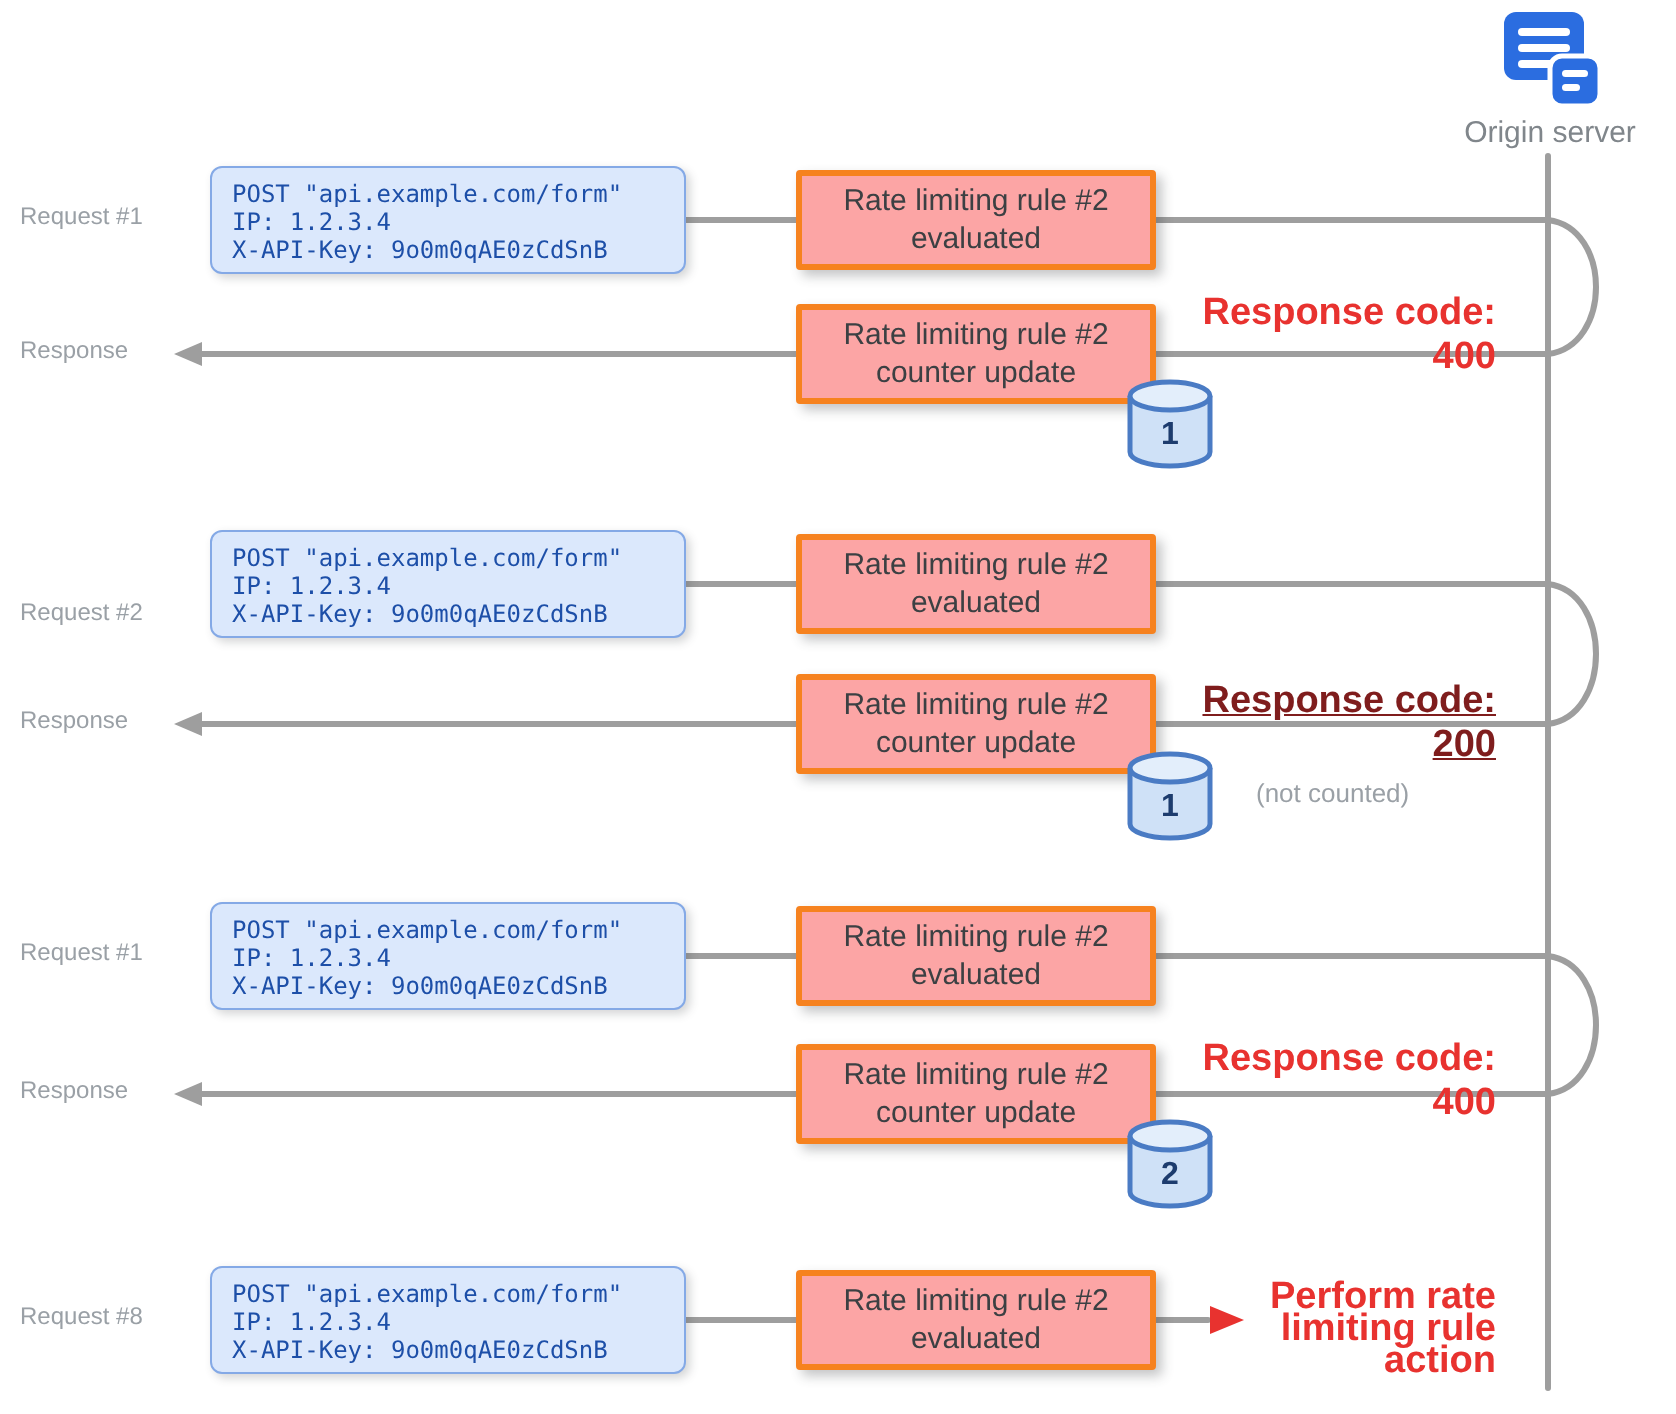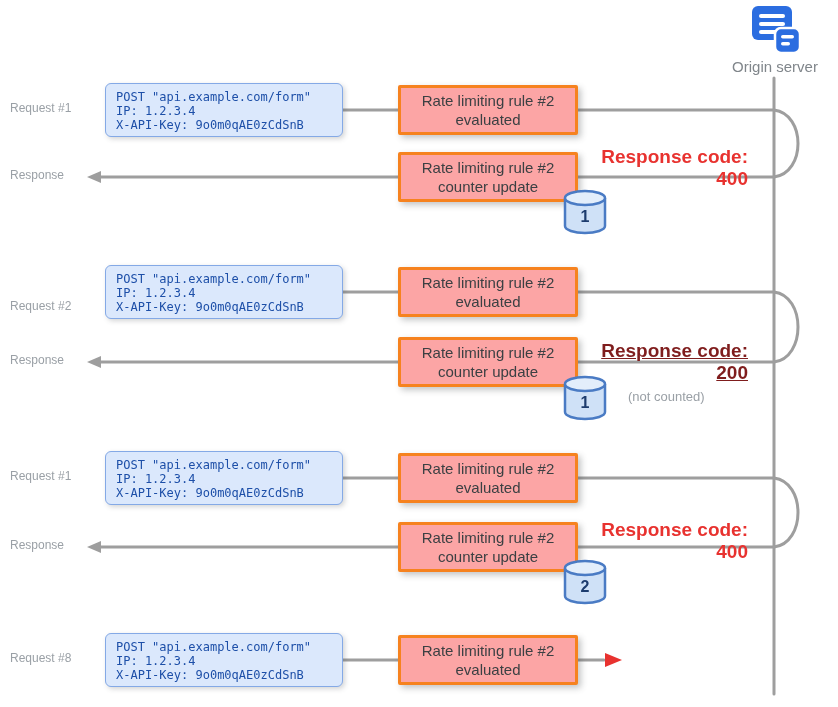--- a/index.html
+++ b/index.html
@@ -159,14 +159,15 @@
   <svg class="counter-cyl" style="top:558px" viewBox="0 0 46 48">
     <path d="M3 10 V38 A20 7 0 0 0 43 38 V10" fill="#cfe1f7" stroke="#4a7bc4" stroke-width="2.5"></path>
     <ellipse cx="23" cy="10" rx="20" ry="7" fill="#e3eefb" stroke="#4a7bc4" stroke-width="2.5"></ellipse>
     <text x="23" y="34" text-anchor="middle" font-size="16" font-weight="bold" fill="#1d3c6e">2</text>
   </svg>
 
   <div class="note note-red note-right" style="top:146px">Response code: 400</div>
   <div class="note note-gray note-right" style="top:340px">Response code: 200</div>
   <div class="counter-note">(not counted)</div>
   <div class="note note-red note-right" style="top:519px">Response code: 400</div>
+  <div class="note note-red action-note">Perform rate limiting rule action</div>
 
 </div>
 
 </body></html>

